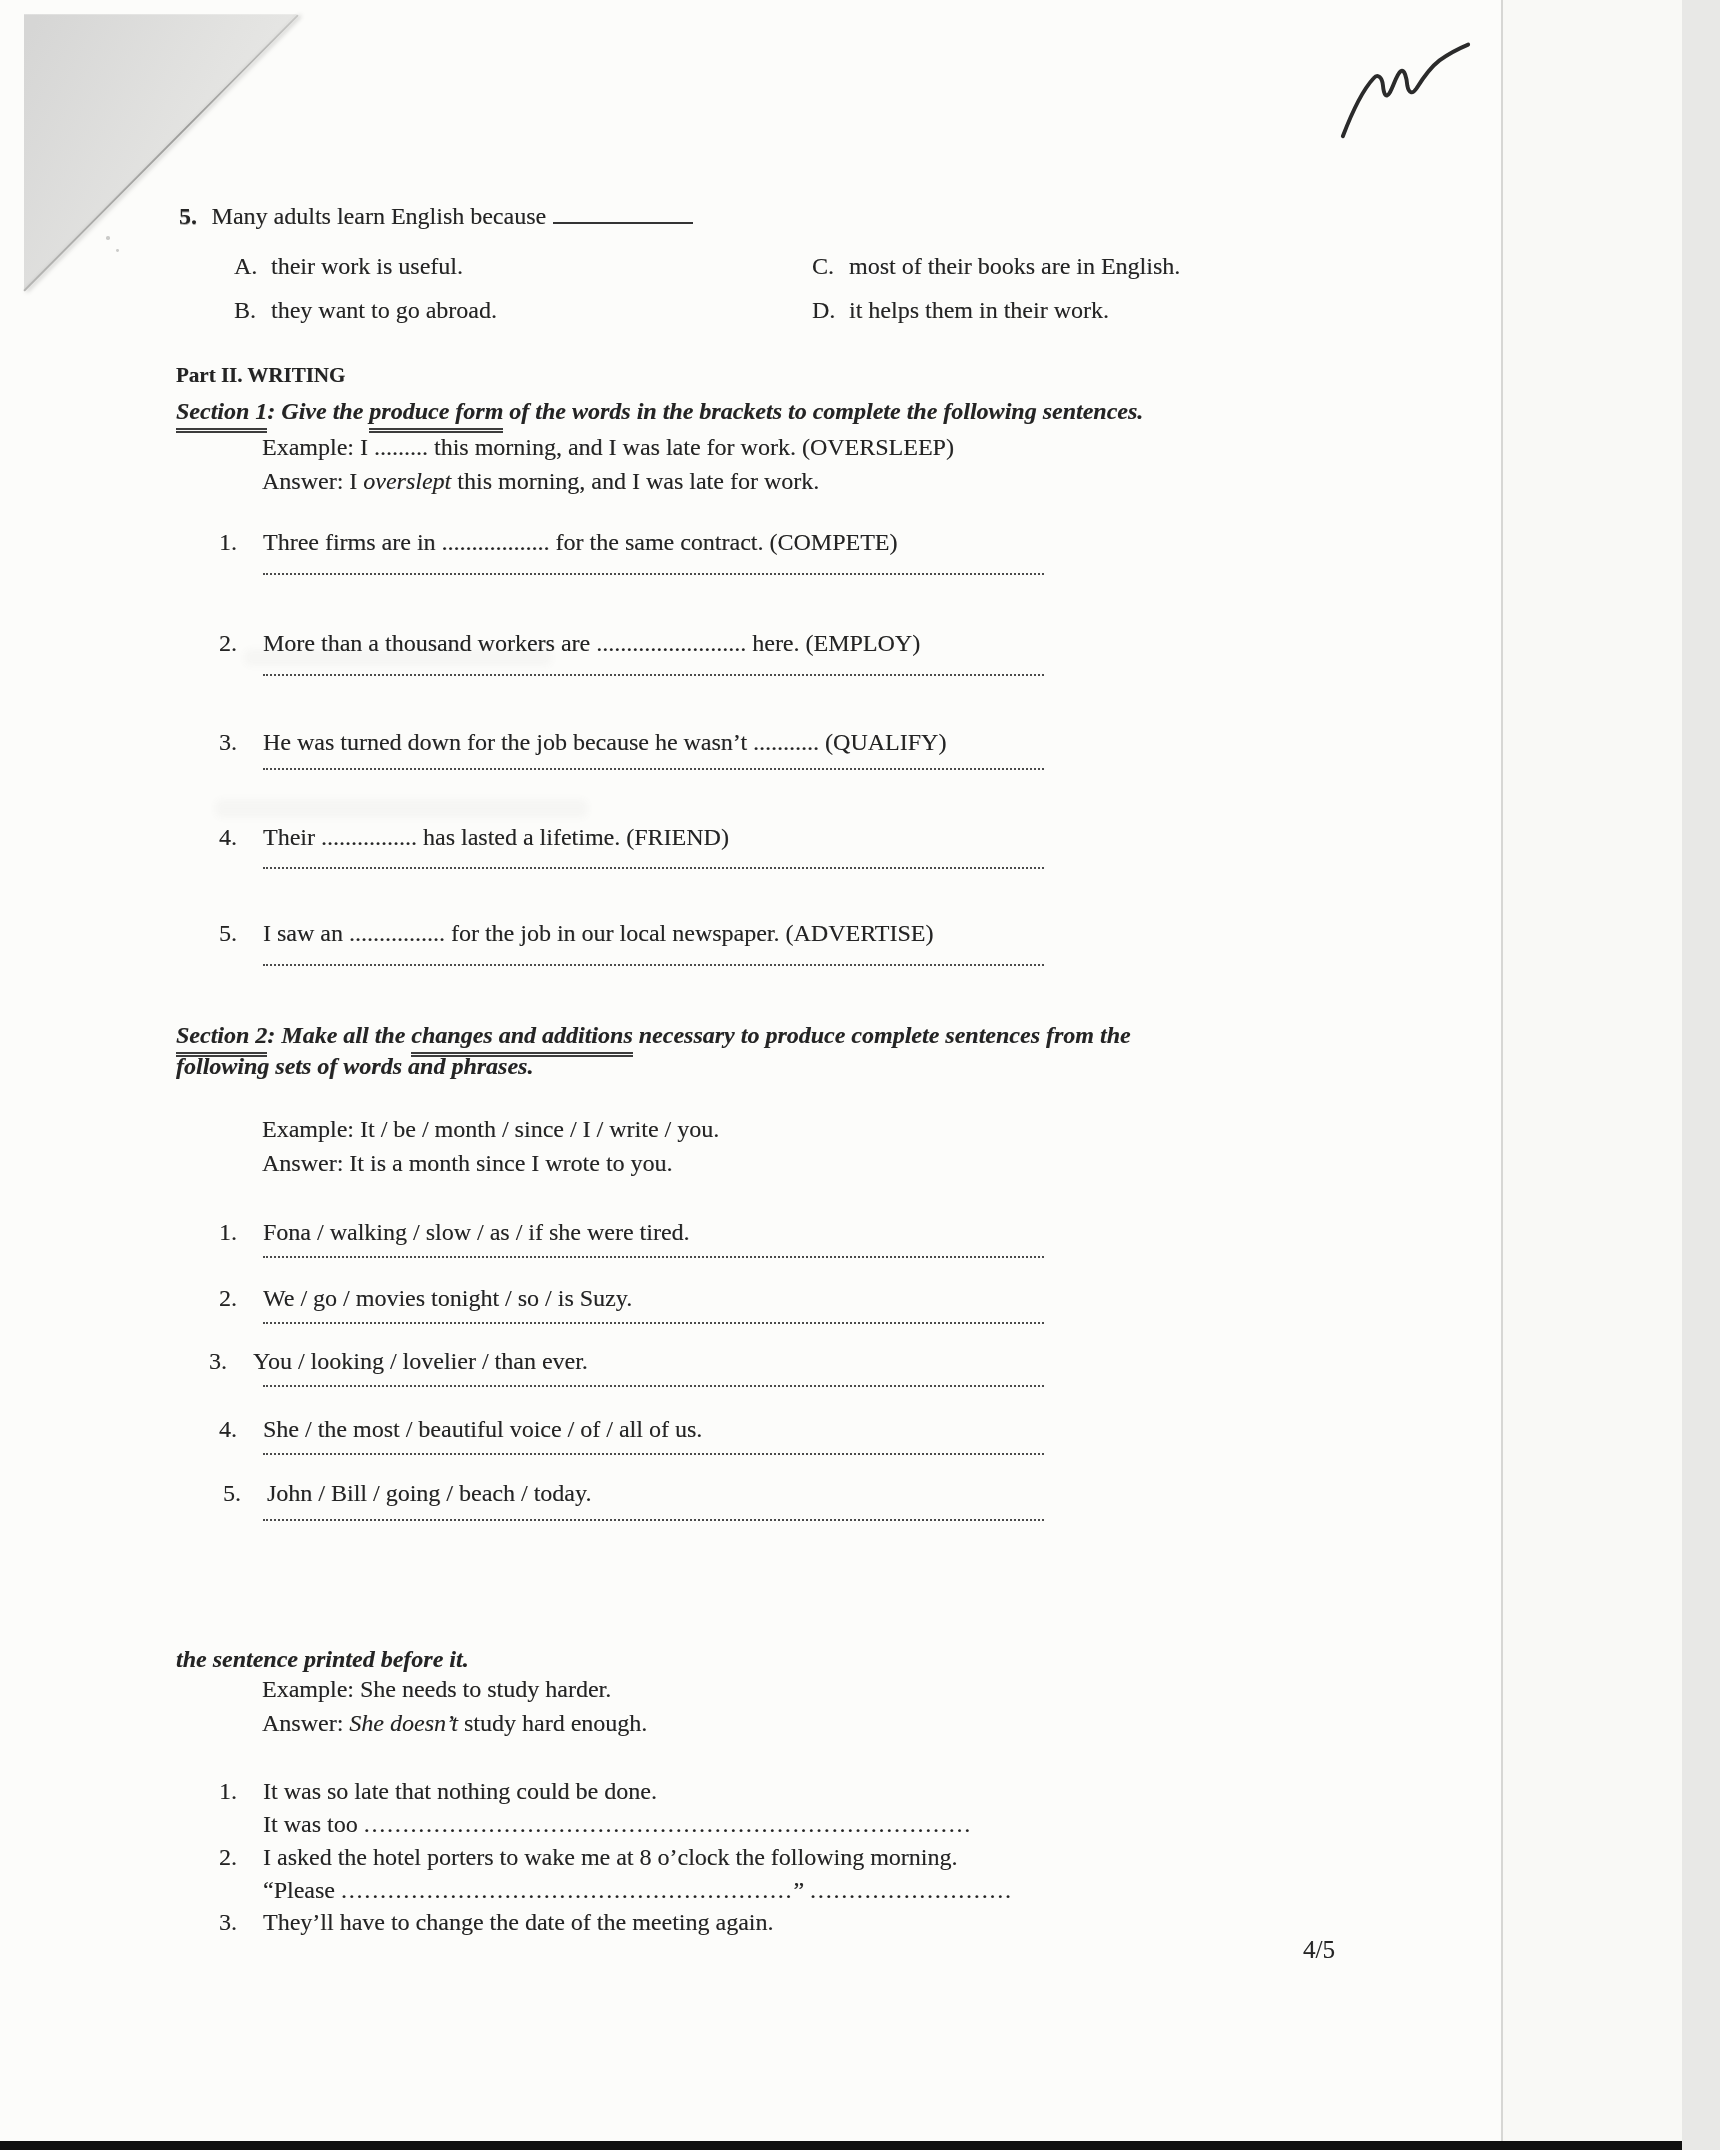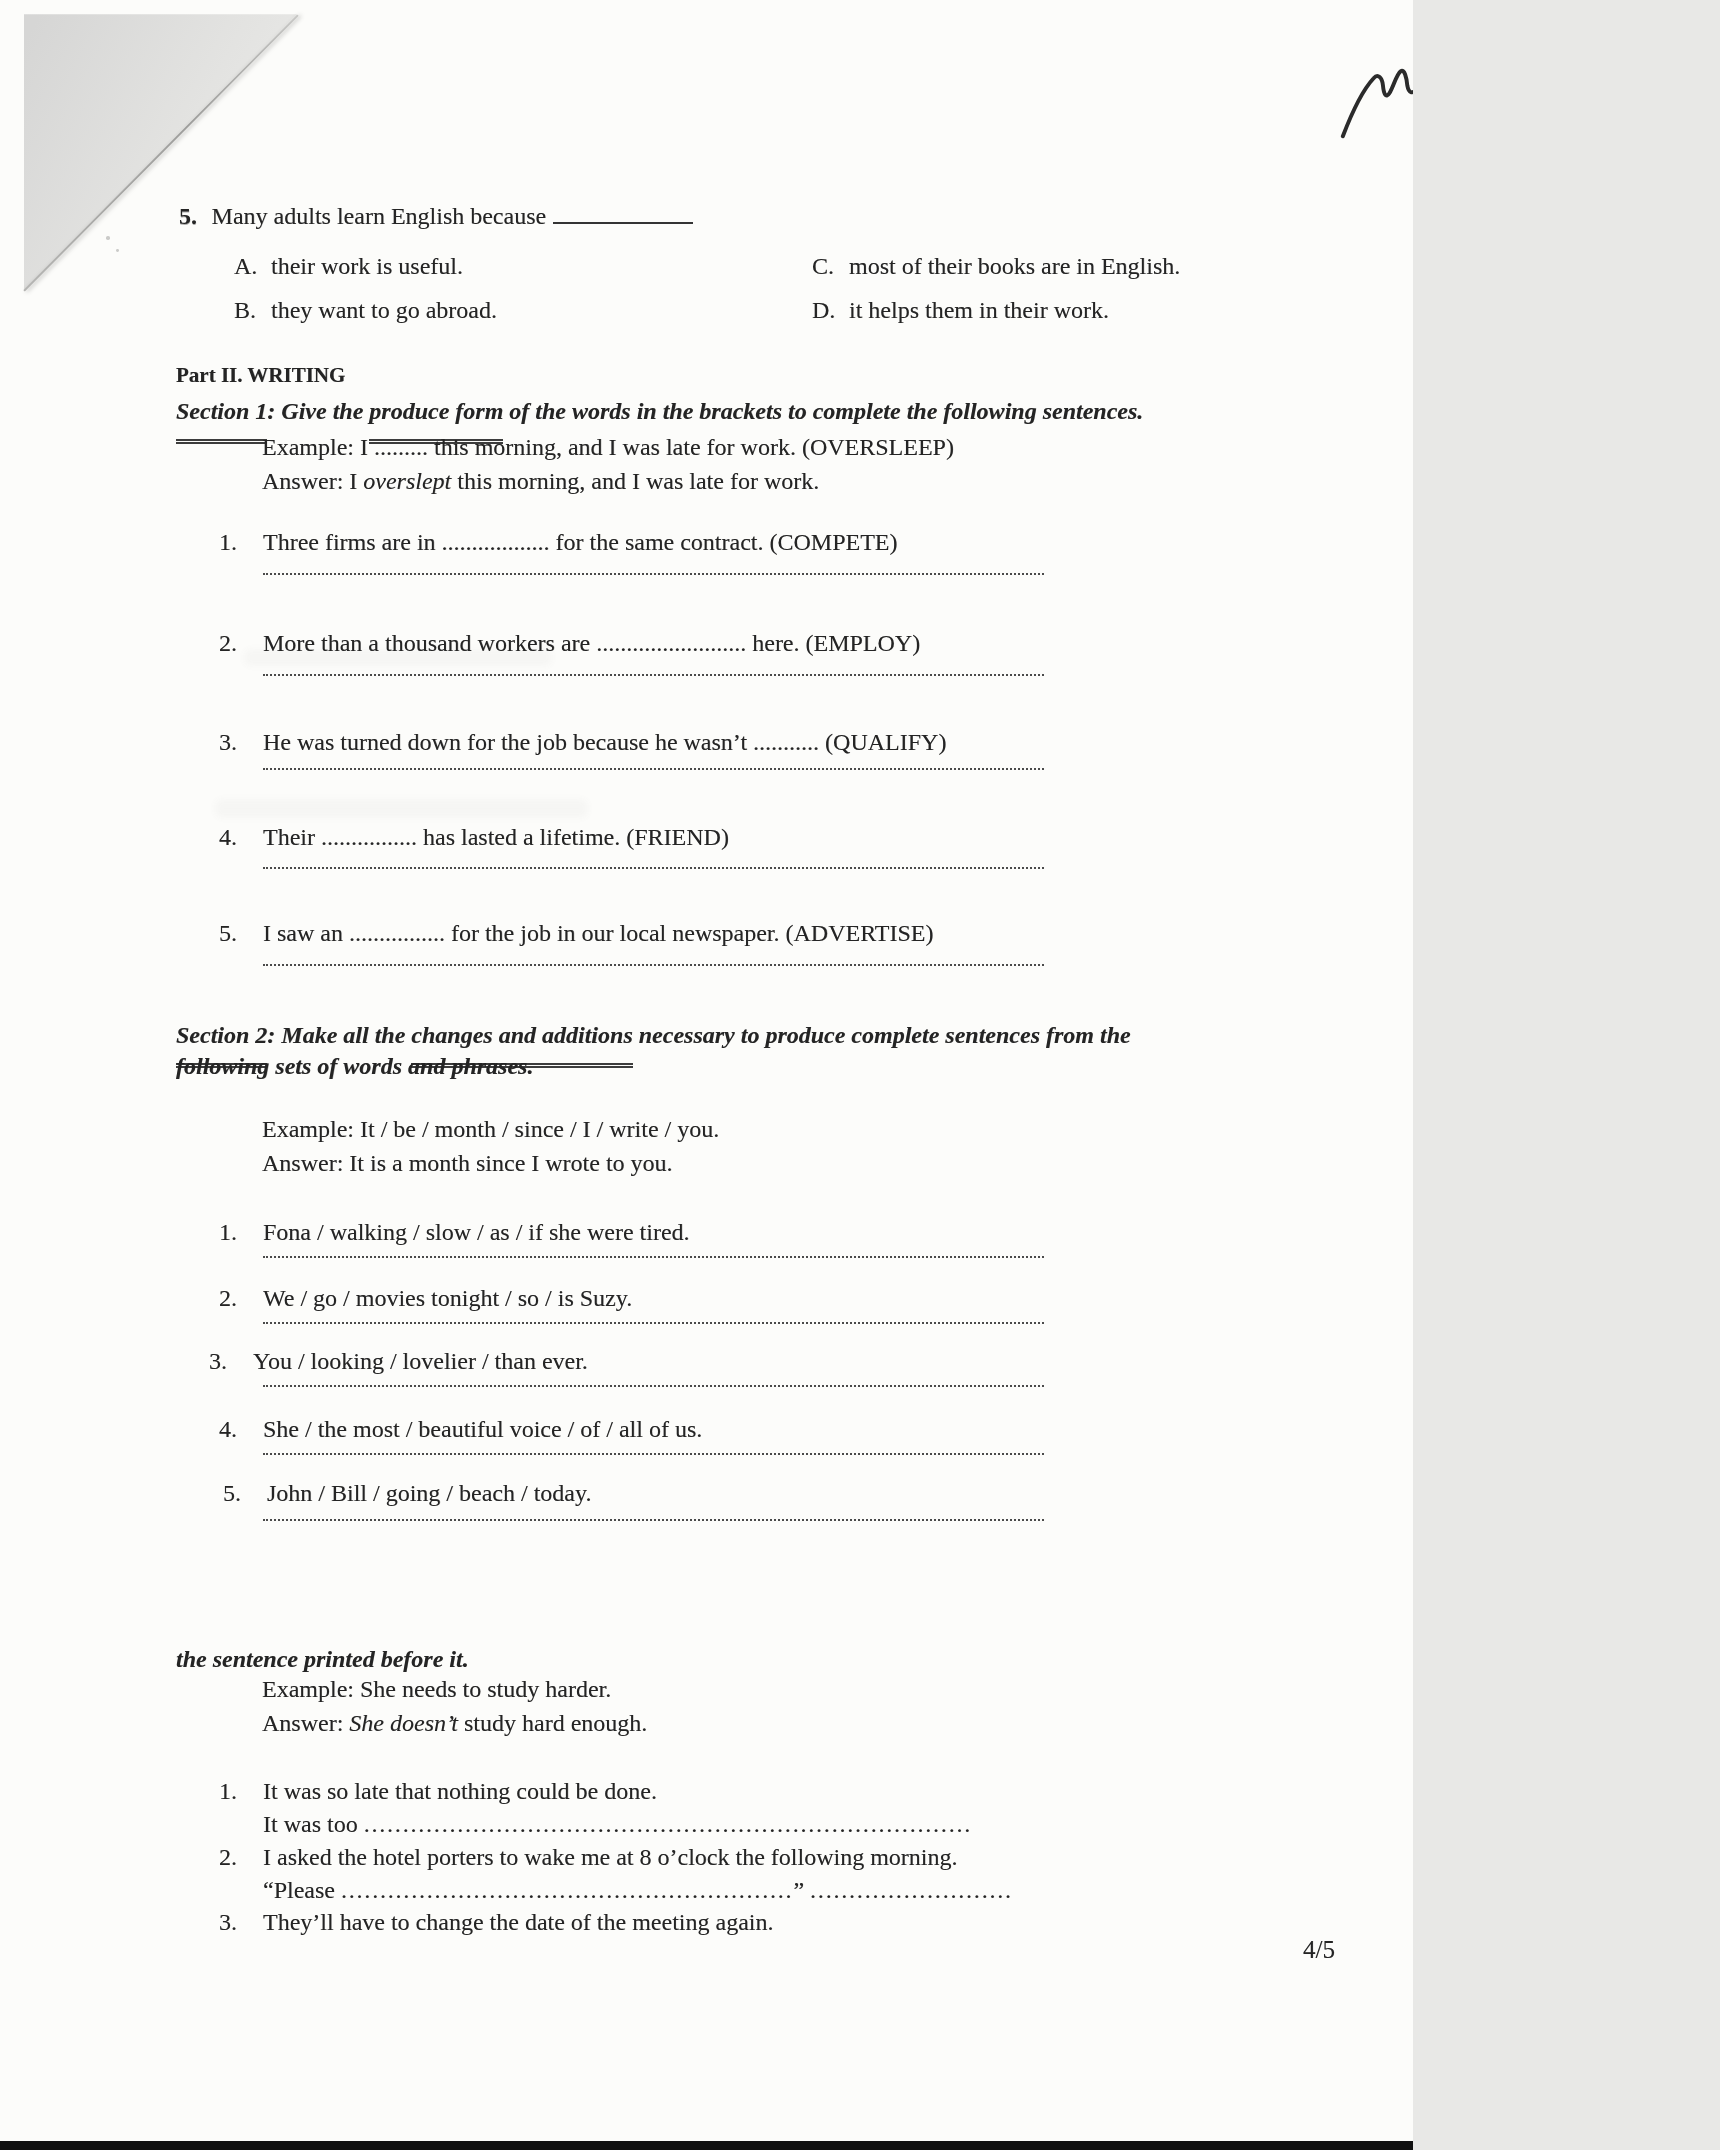--- a/index.html
+++ b/index.html
@@ -1,34 +1,34 @@
 <!DOCTYPE html>
 <html style="font-size:11.5px"><head>
 <meta charset="utf-8">
 <style>
   html,body{margin:0;padding:0;background:#e8e8e6;}
   .page{
     position:relative;
-    width:1413px;height:2151px;
+    width:1682px;height:2151px;
     background:#fcfcfa;
     overflow:hidden;
     font-family:"Liberation Serif","DejaVu Serif",serif;
     color:#242424;
   }
   .t{
     position:absolute;
     font-size:24px;
     line-height:1.2;
     white-space:nowrap;
     text-shadow:0.3px 0.3px 0.6px rgba(45,45,45,.38);
   }
   .bold{font-weight:bold;}
   .bi{font-weight:bold;font-style:italic;}
   .it{font-style:italic;}
-  .u2{border-bottom:5.7px double #3c3c3c;padding-bottom:15px;}
+  .u2{border-bottom:5.7px double #3c3c3c;padding-bottom:4px;}
   .num{display:inline-block;width:44px;}
   .optlabel{display:inline-block;width:37px;}
   .blank{
     display:inline-block;width:140px;height:0.85em;
     border-bottom:2.1px solid #343434;margin-left:7.2px;
   }
   .aline{
     position:absolute;left:263px;width:781px;height:0;
     border-bottom:2.9px dotted #4a4a4a;
     filter:blur(0.1px);

